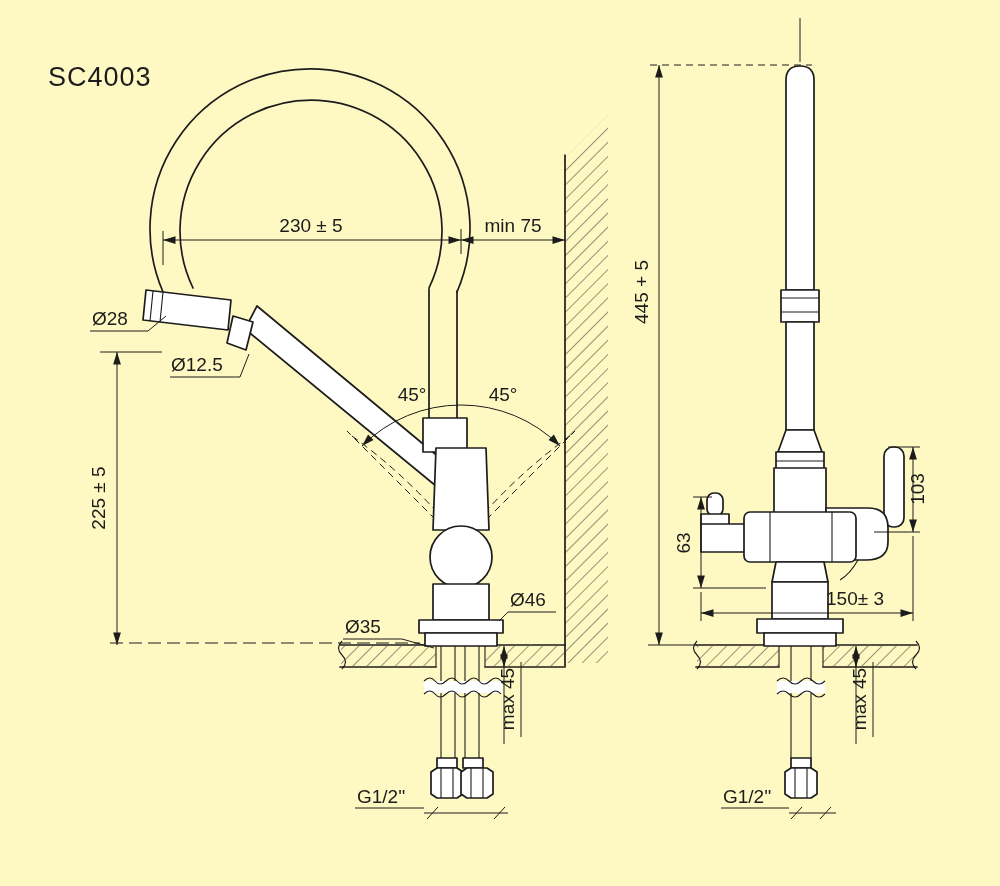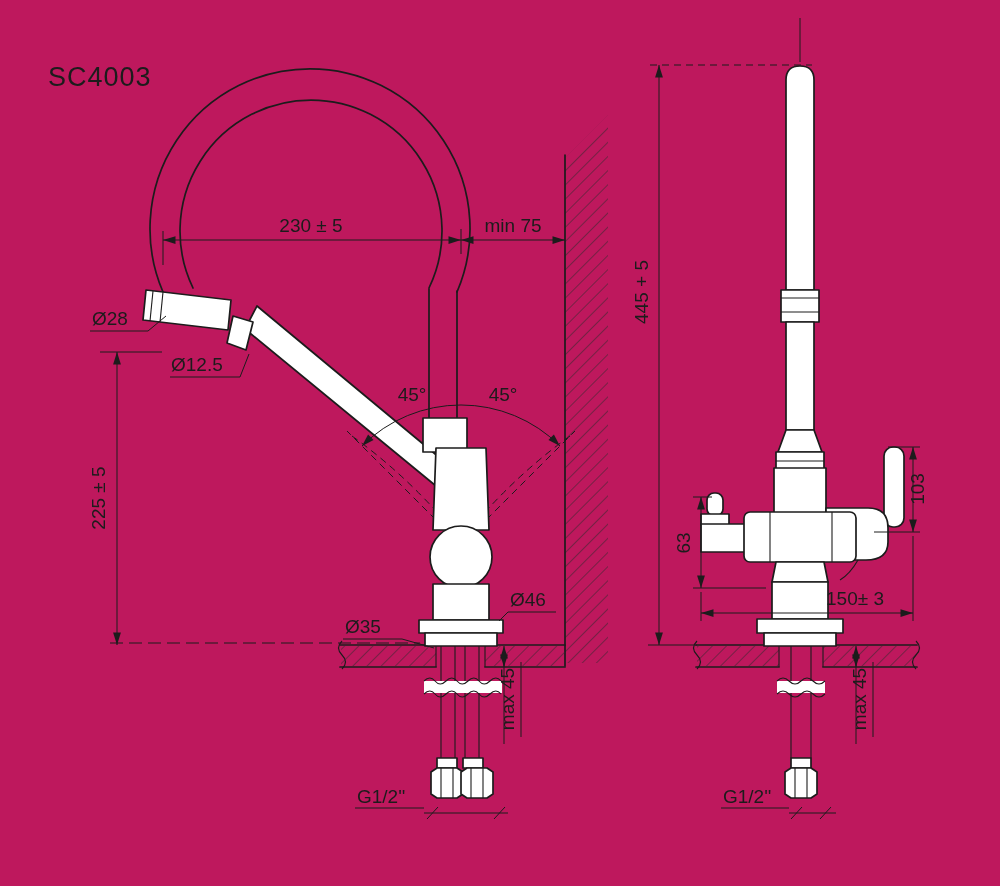--- a/index.html
+++ b/index.html
@@ -1,16 +1,16 @@
 <!DOCTYPE html>
 <html><head>
 <meta charset="utf-8">
 <style>
   html,body{margin:0;padding:0;background:#ffffff;}
-  .sheet{position:relative;width:1000px;height:886px;background:#be185d;overflow:hidden;}
+  .sheet{position:relative;width:1000px;height:886px;background:#fef9c3;overflow:hidden;}
   svg{position:absolute;left:0;top:0;}
   svg text{font-family:"Liberation Sans","DejaVu Sans",sans-serif;font-size:19px;fill:#1c1c1c;}
   .ttl{font-size:27px;letter-spacing:1px;}
   .ol{fill:none;stroke:#1c1c1c;stroke-width:1.7;stroke-linecap:round;stroke-linejoin:round;}
   .olf{fill:#ffffff;stroke:#1c1c1c;stroke-width:1.7;stroke-linejoin:round;}
   .det{fill:none;stroke:#1c1c1c;stroke-width:1.1;}
   .tn{fill:none;stroke:#1c1c1c;stroke-width:1;}
   .dsh{stroke-dasharray:7 5;}
   .ldsh{stroke-dasharray:13 6;}
   .wv{fill:none;stroke:#1c1c1c;stroke-width:1.1;}

